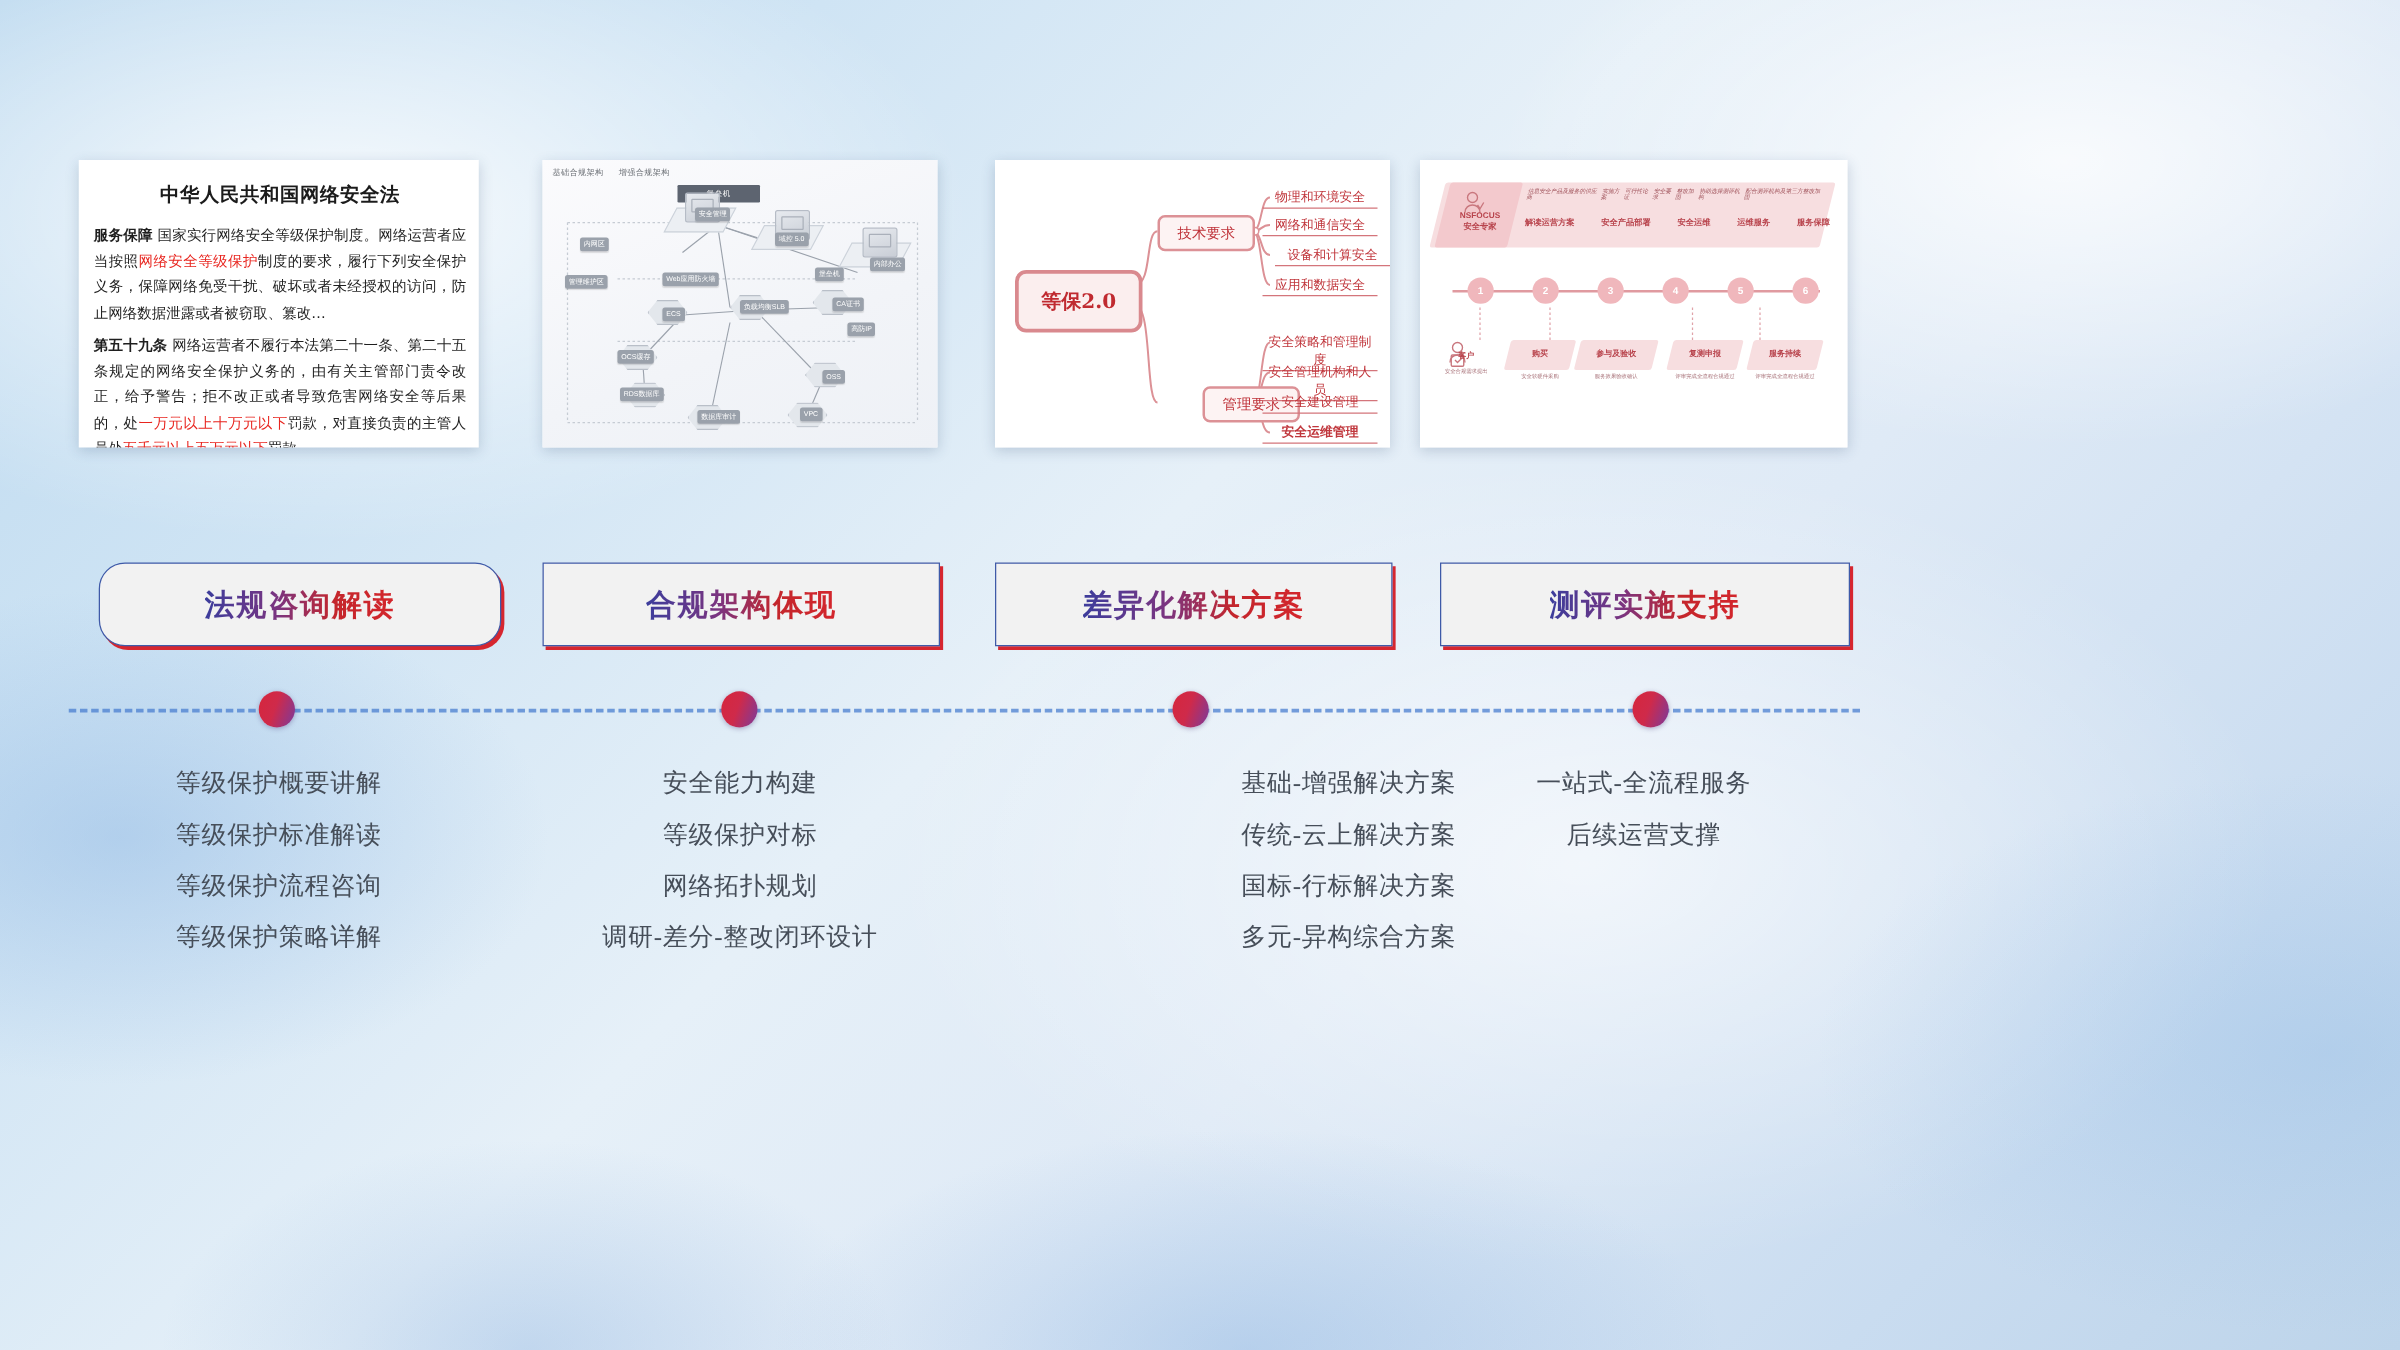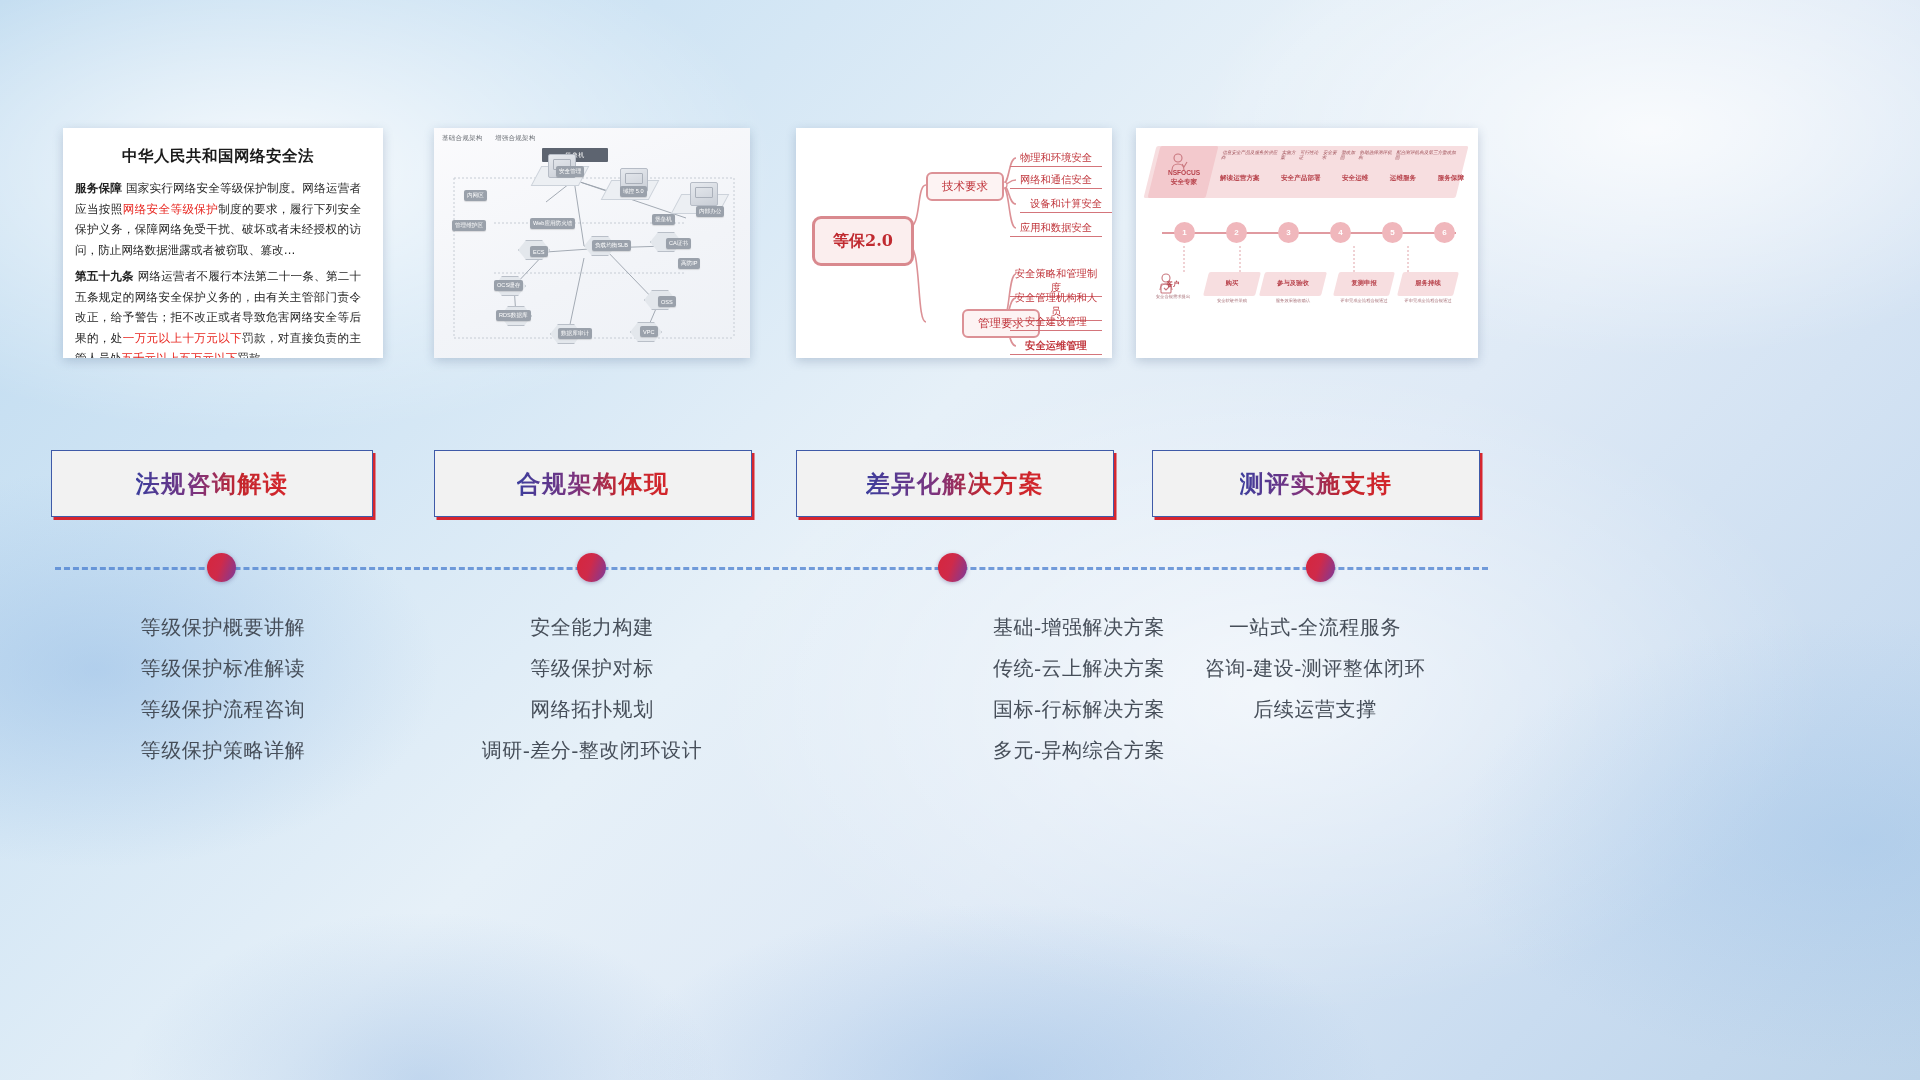--- a/index.html
+++ b/index.html
@@ -32,21 +32,21 @@
 
   
   .card{position:absolute;top:128px;height:230px;background:#fff;
         box-shadow:0 3px 10px rgba(40,70,110,.22);overflow:hidden;}
   .card-1{left:63px;width:320px;}
   .card-2{left:434px;width:316px;}
   .card-3{left:796px;width:316px;}
   .card-4{left:1136px;width:342px;}
 
   
-  .law{padding:12px 22px 8px 12px;box-sizing:border-box;height:100%;}
+  .law{padding:12px 10px 8px 12px;box-sizing:border-box;height:100%;}
   .law h1{font-family:"DejaVu Sans","Liberation Sans",sans-serif;
      font-size:15.5px;font-weight:bold;color:#1b1b1b;text-align:center;
      margin:6px 0 11px 0;letter-spacing:.5px;}
   .law p{font-size:11.6px;line-height:20.5px;color:#1f1f1f;margin:0 0 6px 0;
      text-align:justify;font-family:"DejaVu Sans","Liberation Sans",sans-serif;}
   .law b{font-weight:bold;}
   .law .r{color:#e8251f;}
 
   
   .arch{position:relative;width:100%;height:100%;
@@ -118,21 +118,21 @@
 
   
   .titlebox{position:absolute;top:450px;height:65px;
       background:#f2f2f2;border:1.6px solid #3f5aa8;
       box-shadow:2.5px 3px 0 0 #d6262f;
       display:flex;align-items:center;justify-content:center;}
   .titlebox span{font-size:24px;font-weight:bold;letter-spacing:1.5px;
       background:linear-gradient(90deg,#3c3d9c 0%,#7b3480 38%,#c4262c 68%,#d4262c 100%);
       -webkit-background-clip:text;background-clip:text;color:transparent;
       font-family:"DejaVu Sans","Liberation Sans",sans-serif;}
-  .tb-1{left:51px;width:320px;}
+  .tb-1{left:79px;width:320px;border-radius:21px;}
   .tb-2{left:434px;width:316px;}
   .tb-3{left:796px;width:316px;}
   .tb-4{left:1152px;width:326px;}
 
   
   .tlline{position:absolute;left:55px;top:567px;width:1433px;height:0;
       border-top:3px dashed #4a7fd0;opacity:.75;}
   .dot{position:absolute;top:553px;width:29px;height:29px;border-radius:50%;
       background:linear-gradient(110deg,#d6263c 0%,#cf2a4a 45%,#7b3a9c 100%);
       box-shadow:0 1px 4px rgba(60,40,110,.35);}
@@ -372,17 +372,16 @@
       <div>调研-差分-整改闭环设计</div>
     </div>
   <div class="list ls-3" id="col-list-2">
       <div>基础-增强解决方案</div>
       <div>传统-云上解决方案</div>
       <div>国标-行标解决方案</div>
       <div>多元-异构综合方案</div>
     </div>
   <div class="list ls-4" id="col-list-3">
       <div>一站式-全流程服务</div>
-      <div>咨询-建设-测评整体闭环</div>
       <div>后续运营支撑</div>
     </div>
 
 </div>
 
 </body></html>

